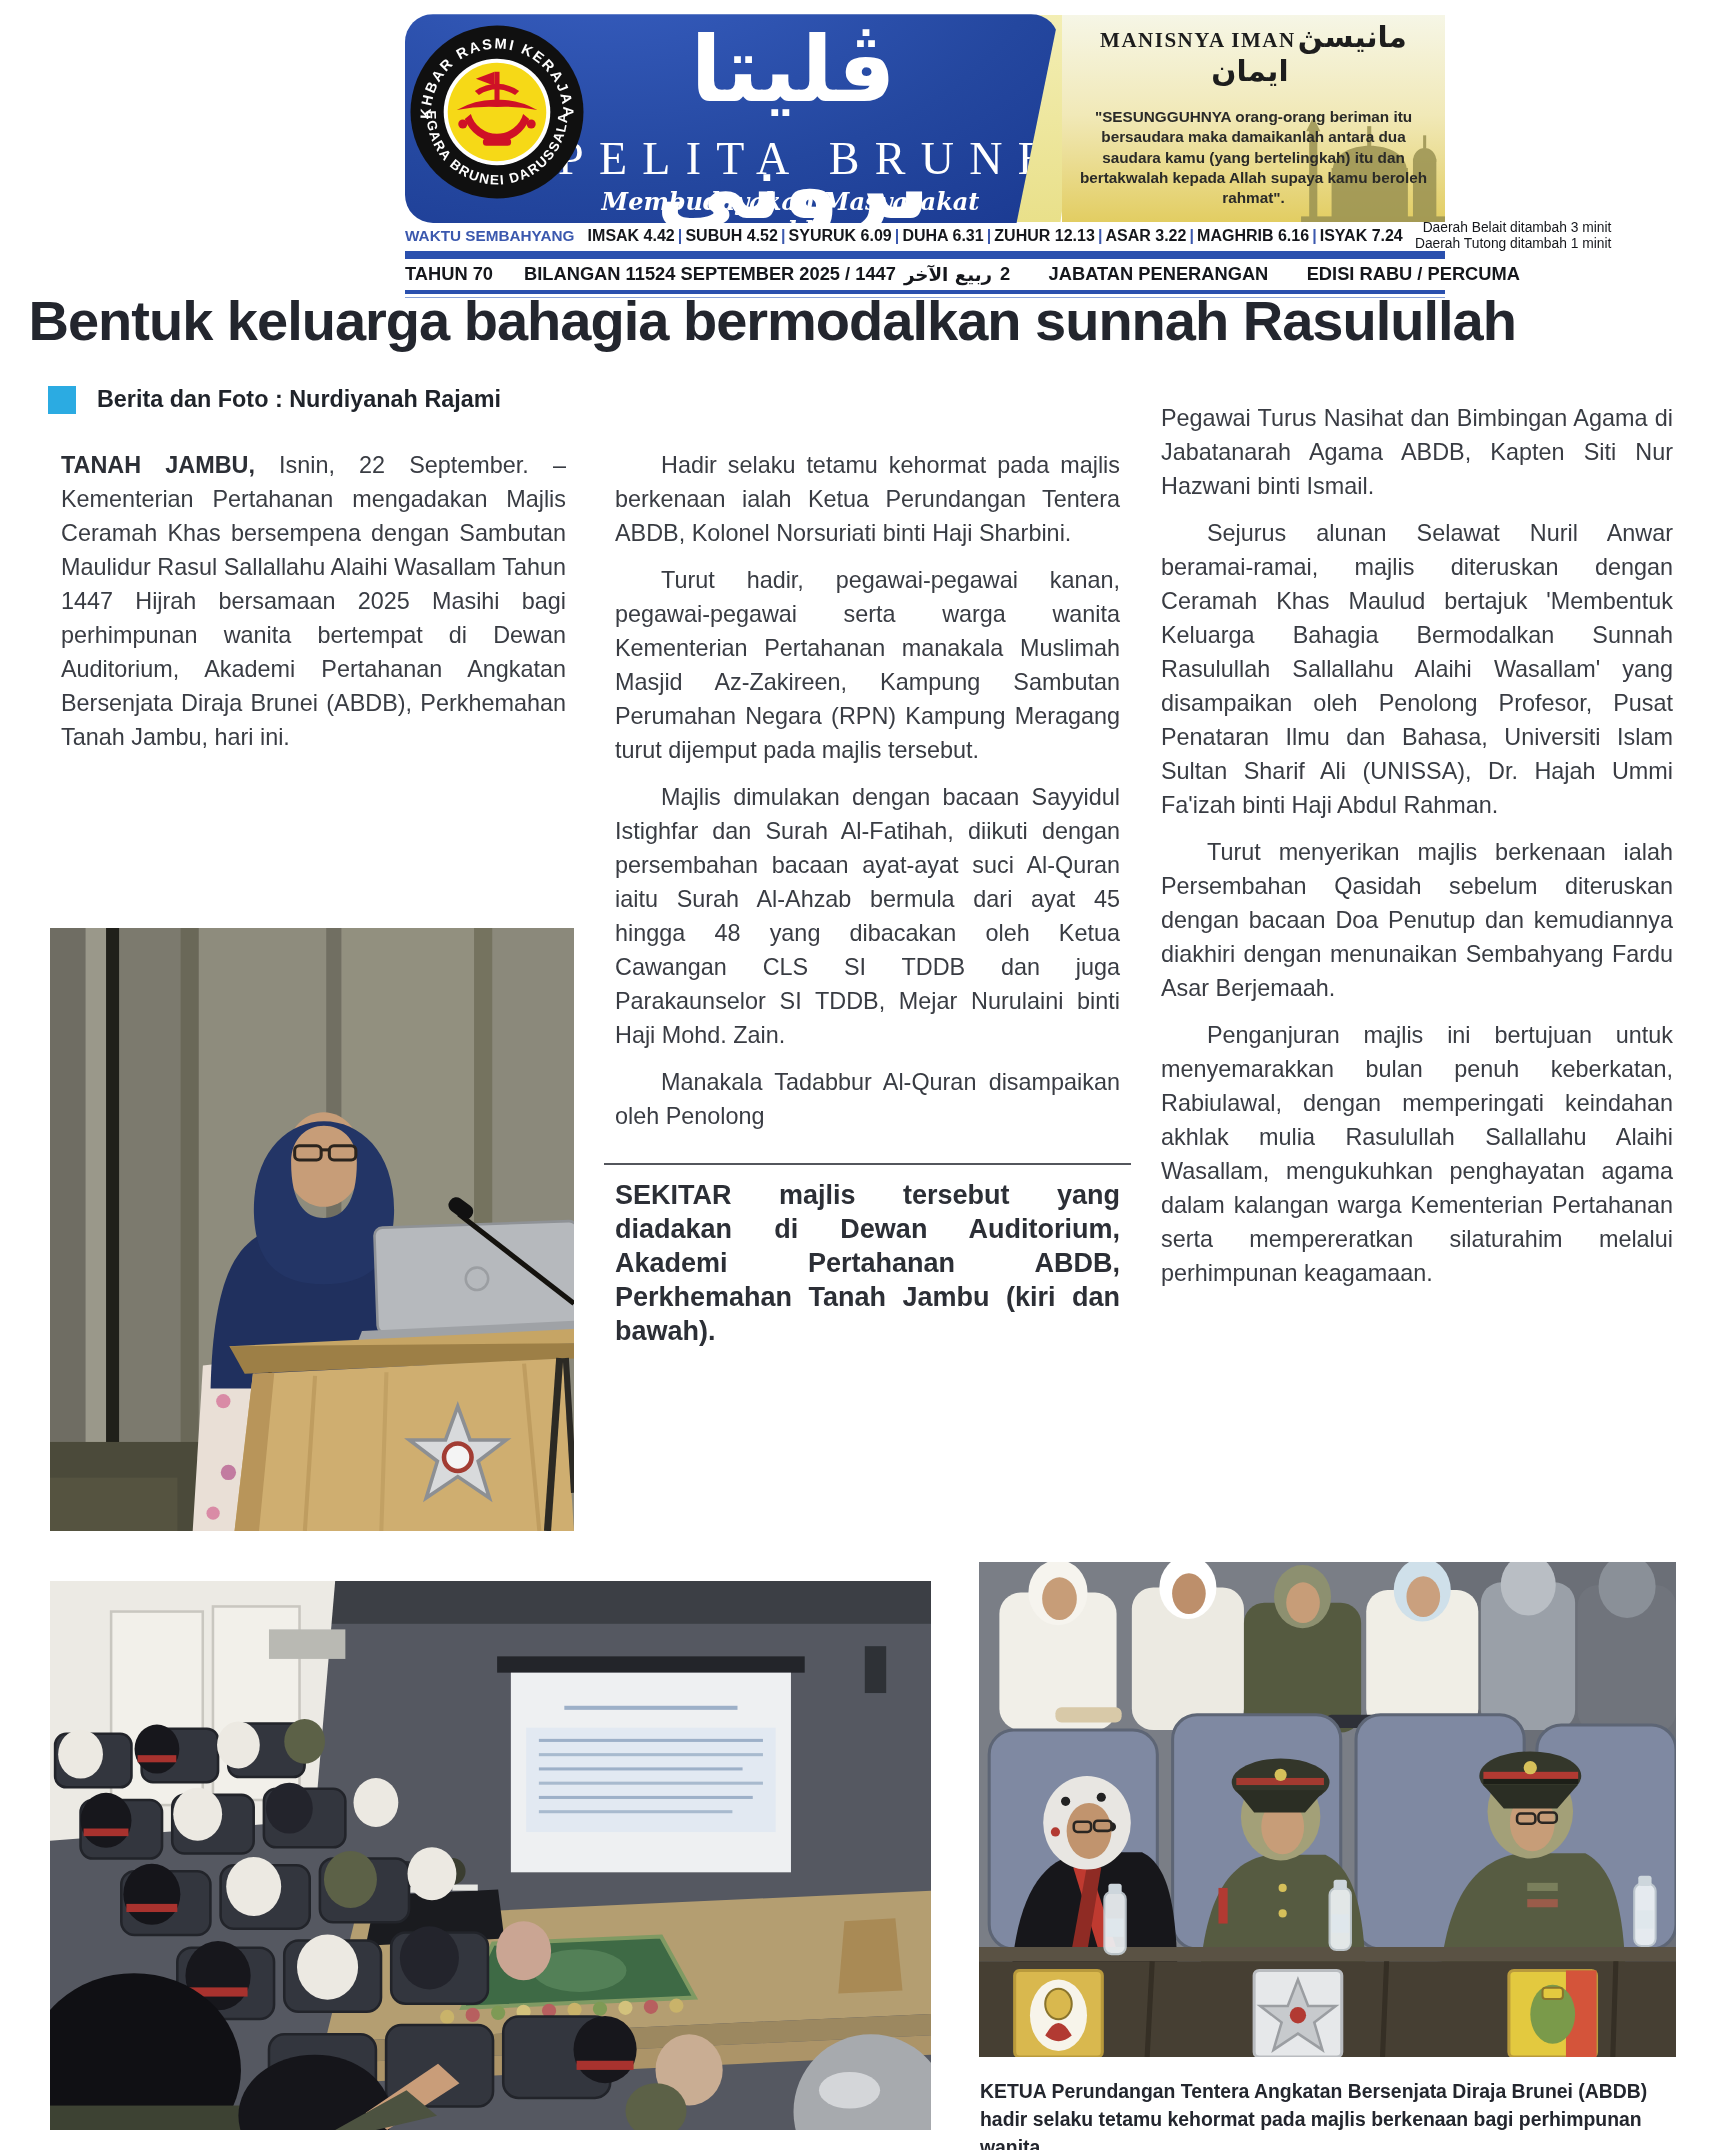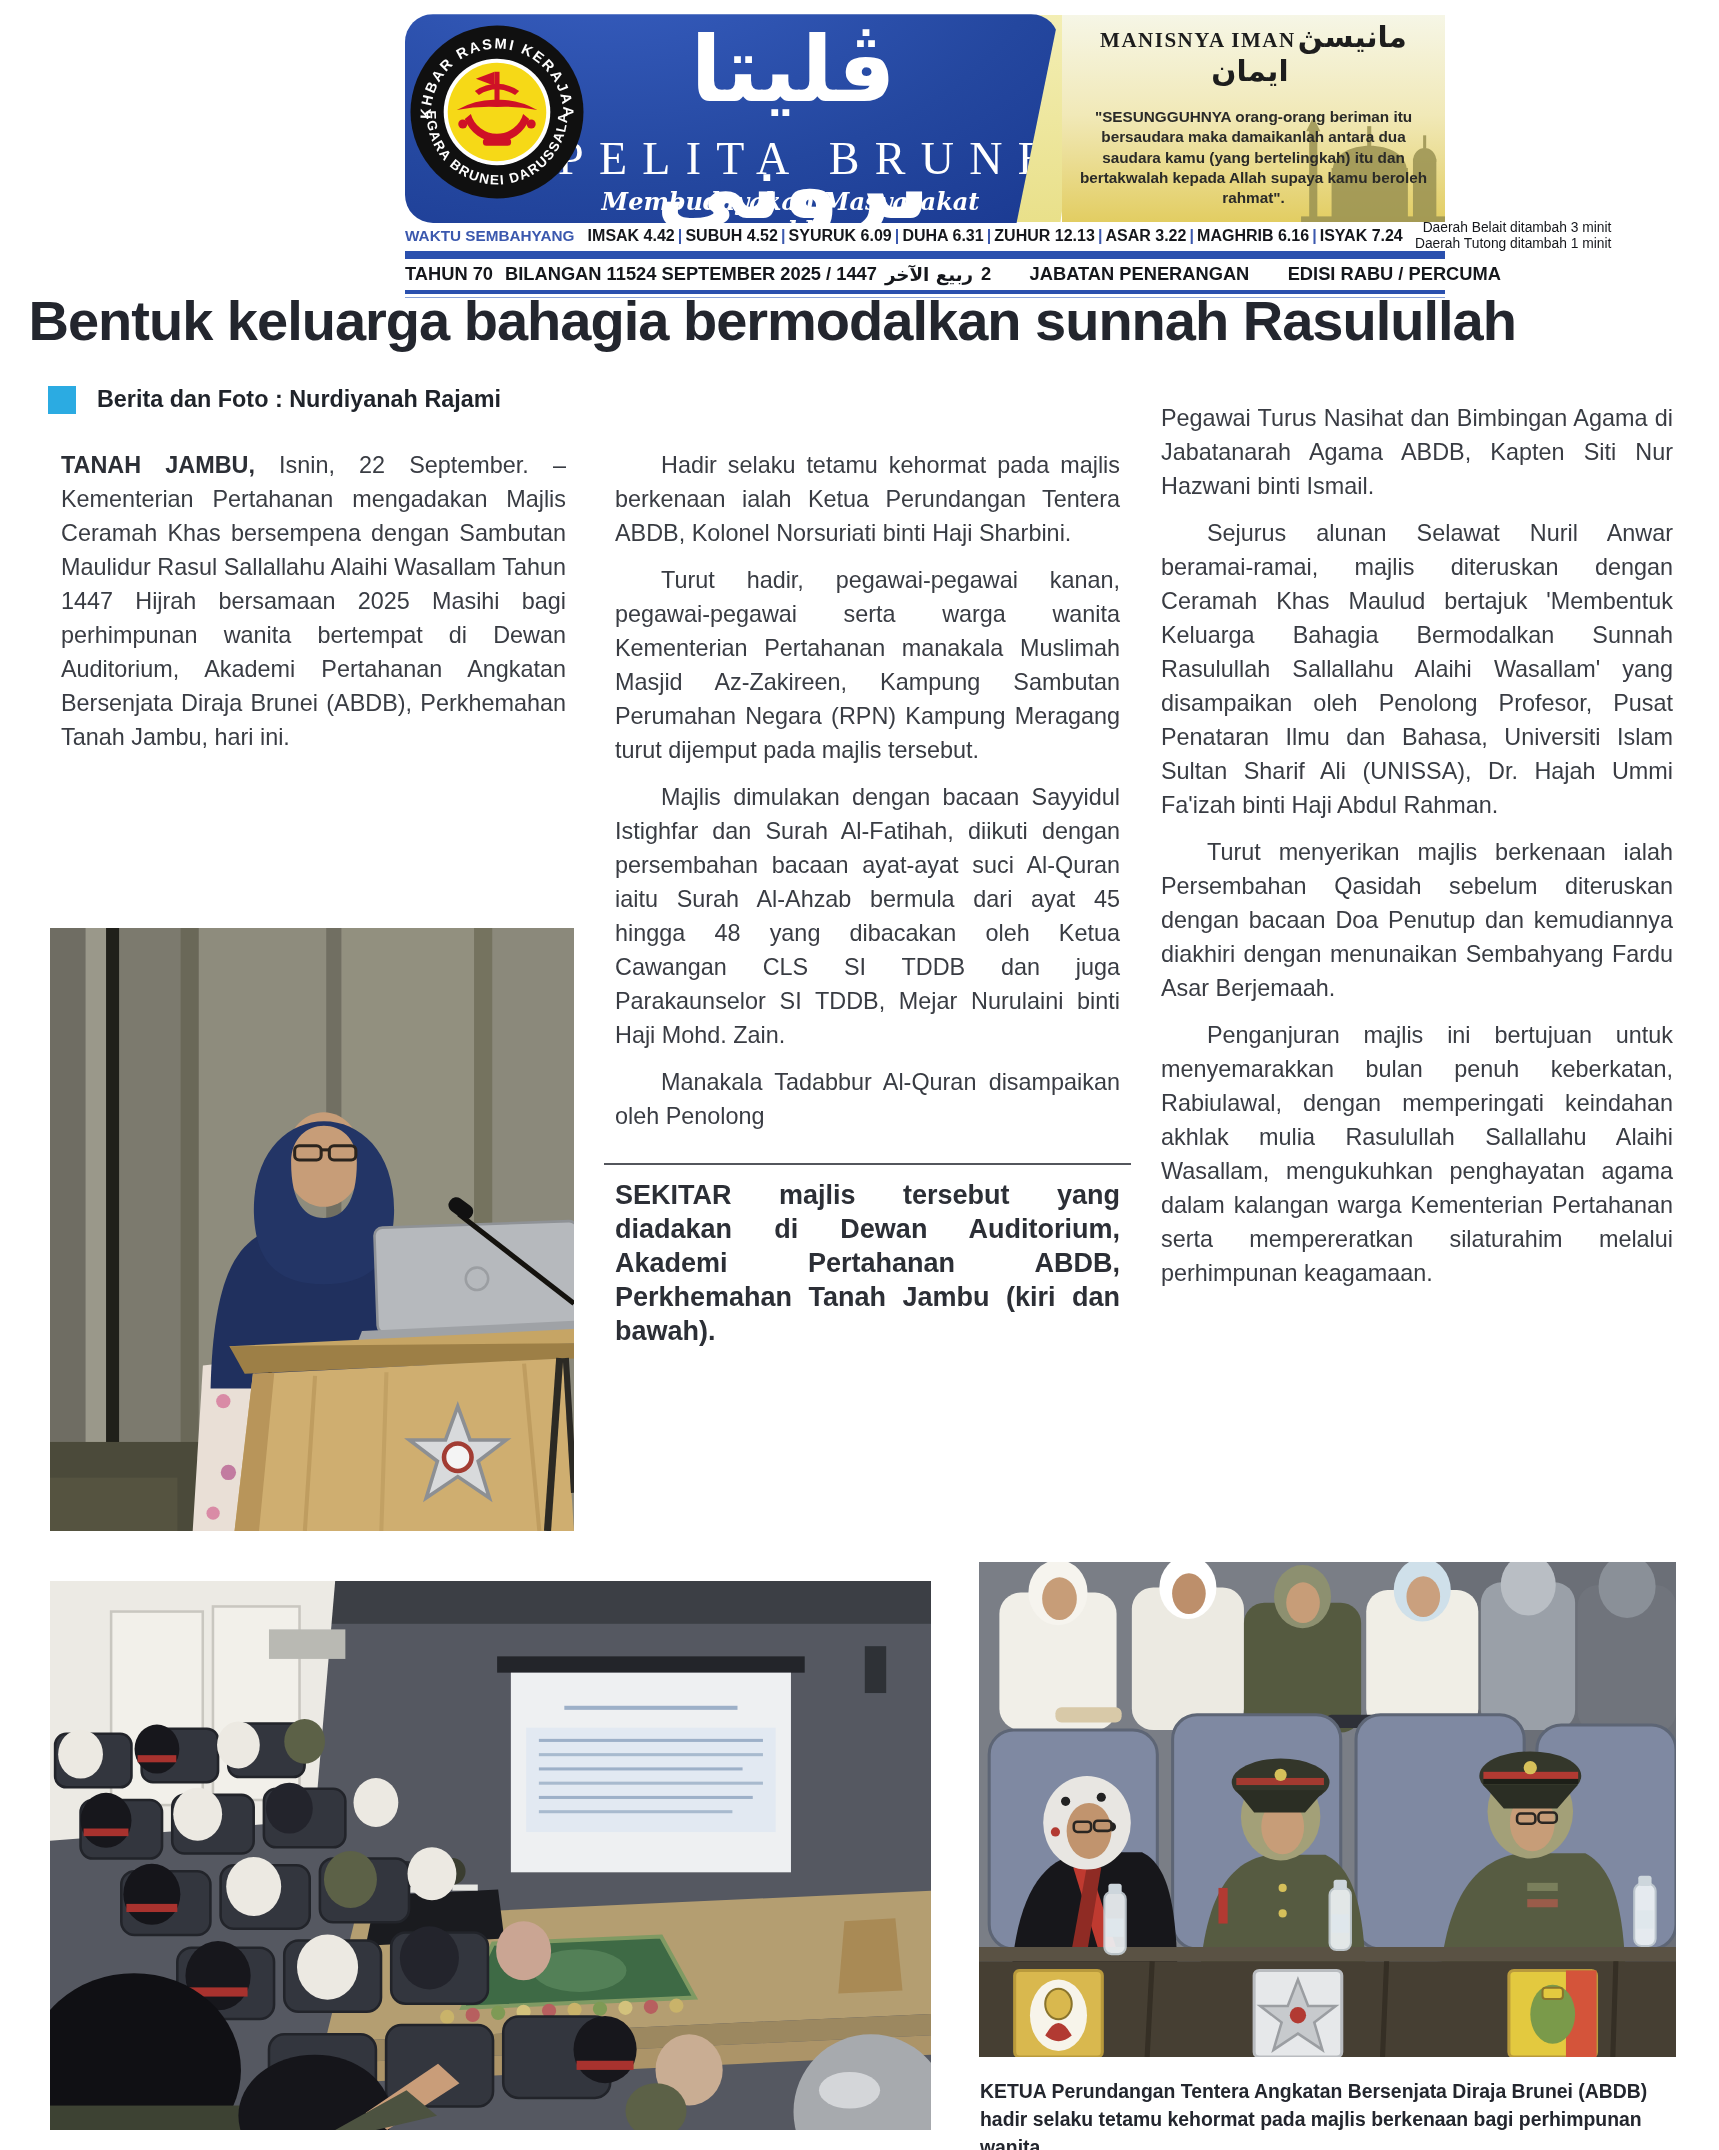--- a/index.html
+++ b/index.html
@@ -32,21 +32,21 @@
   .prayer{position:absolute;left:405px;top:225px;width:1040px;height:22.4px;display:flex;align-items:center;white-space:nowrap;}
   .prayer .label{color:#3b58ae;font-weight:bold;font-size:15.3px;margin-right:13.2px;}
   .prayer .times{font-weight:bold;font-size:16px;color:#15171c;flex:1;display:flex;justify-content:flex-start;margin-right:12.2px;}
   .prayer .sep{color:#3b58ae;padding:0 3.1px;font-weight:bold;}
   .prayer .notes{text-align:right;font-size:13.8px;line-height:16px;color:#15171c;}
 
   .bluebar{position:absolute;left:405px;top:251px;width:1040px;height:7.6px;background:#2a50ae;}
   .pub{position:absolute;left:405px;top:258px;width:1040px;height:32px;display:flex;align-items:center;
        font-weight:bold;font-size:18.3px;color:#15171c;}
   .pub .cell{display:flex;align-items:center;justify-content:center;height:100%;gap:8px;white-space:nowrap;}
-  .pub .c1{flex:0 0 19.5%;justify-content:flex-start;gap:12px;}
+  .pub .c1{flex:0 0 19.5%;justify-content:flex-start;gap:31px;}
   .pub .c2{flex:0 0 31.5%;}
   .pub .c3{flex:0 0 28.5%;}
   .pub .c4{flex:1;justify-content:flex-end;}
   .pub .vsep{width:2px;height:29.5px;background:#2a50ae;}
   .arabic{font-family:"DejaVu Sans",sans-serif;}
   .rule{position:absolute;left:405px;top:290px;width:1040px;height:7.6px;
         border-top:4.1px solid #2a50ae;border-bottom:1.5px solid #8ba4d8;box-sizing:border-box;}
 
   
   .headline{position:absolute;left:28.5px;top:291px;width:1663px;margin:0;

